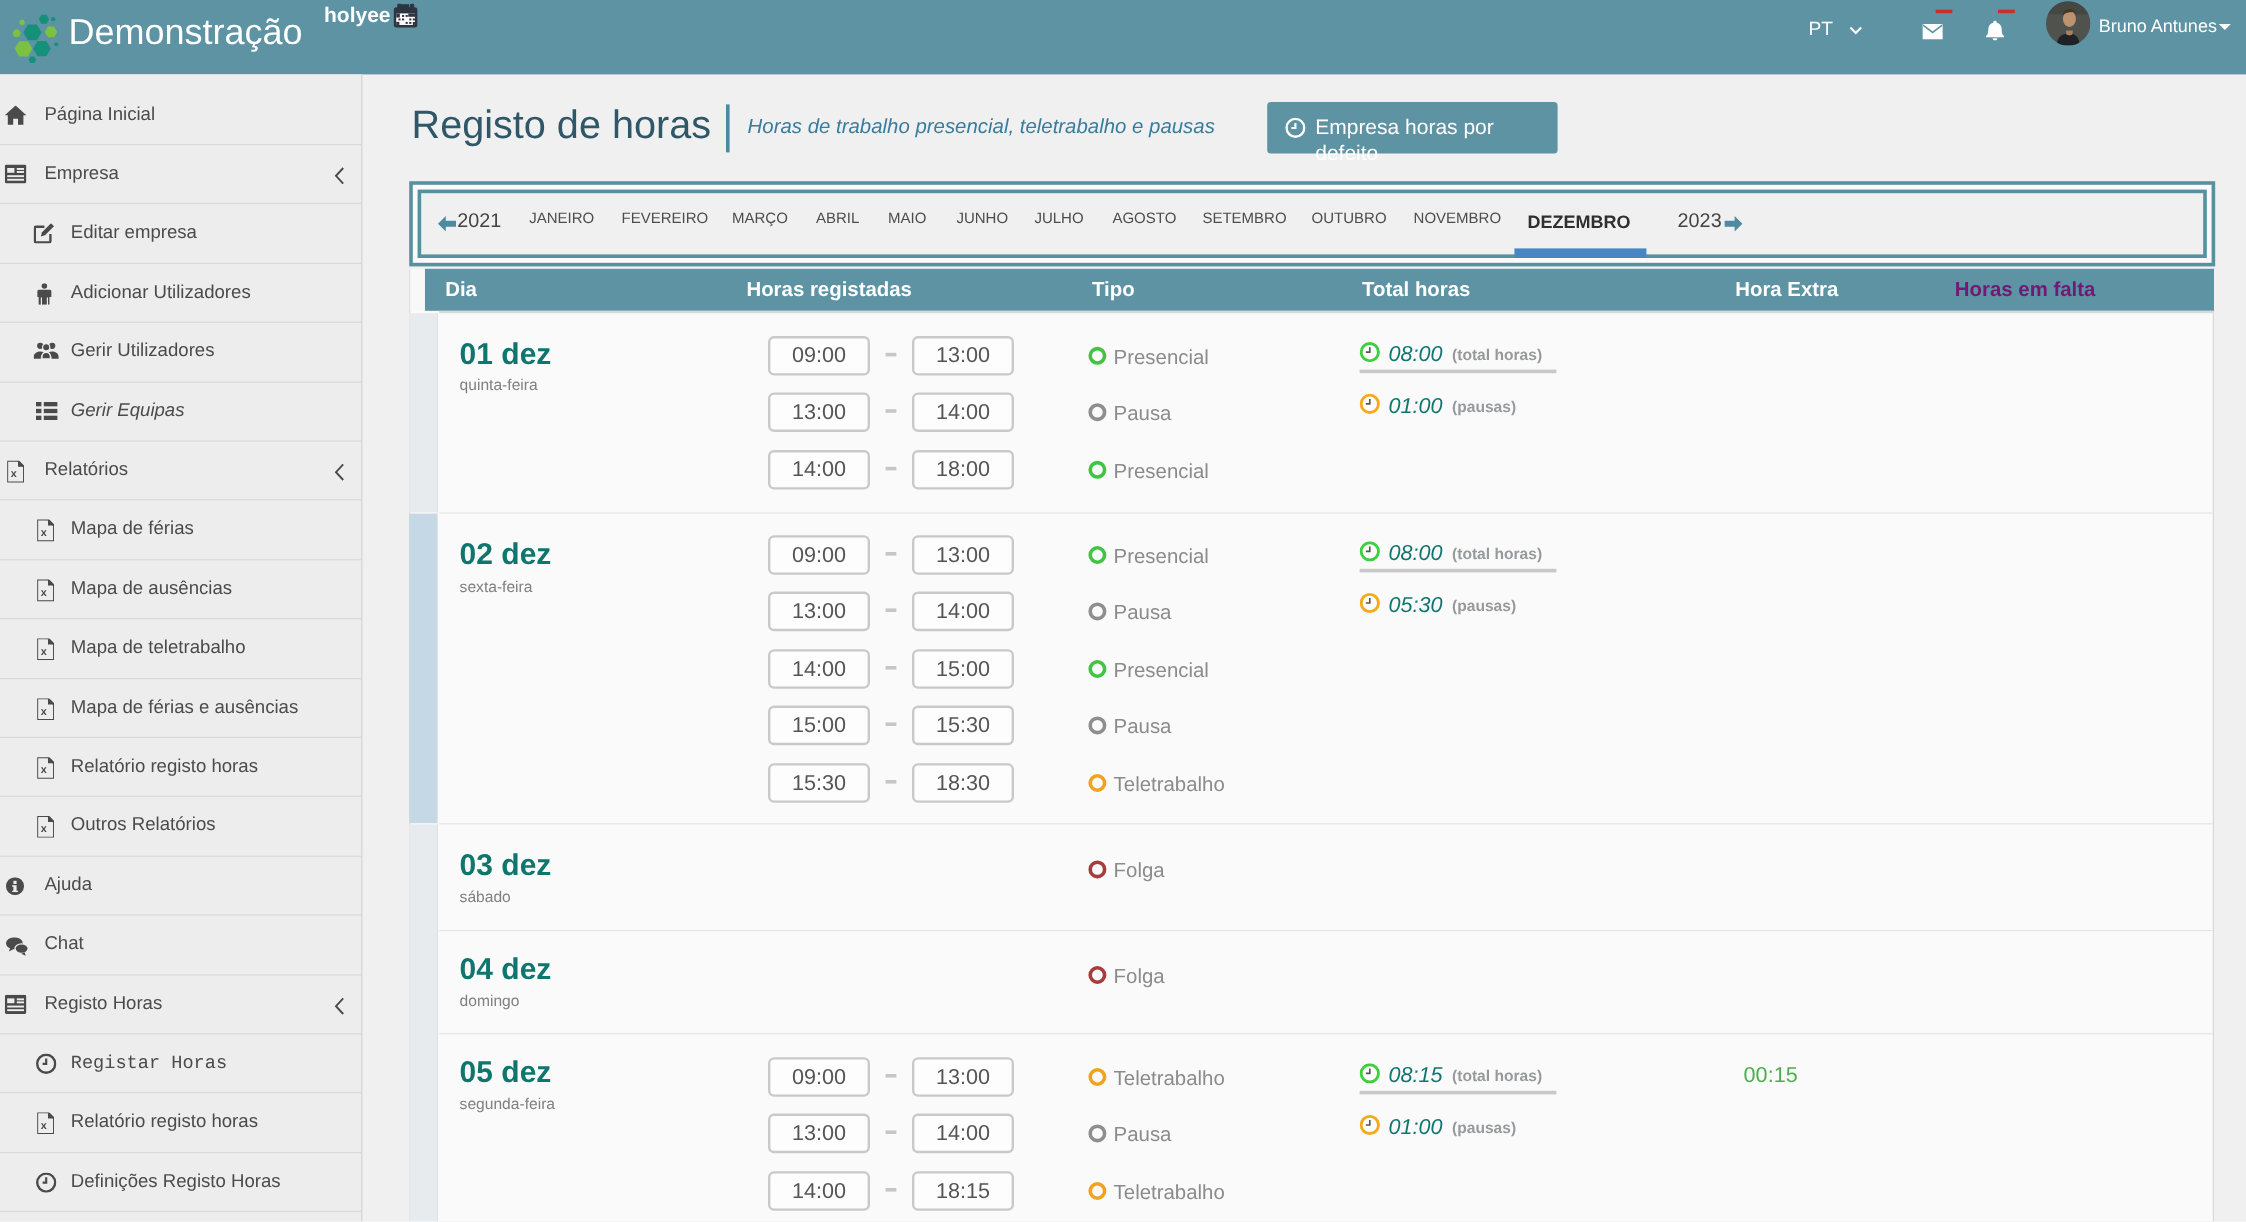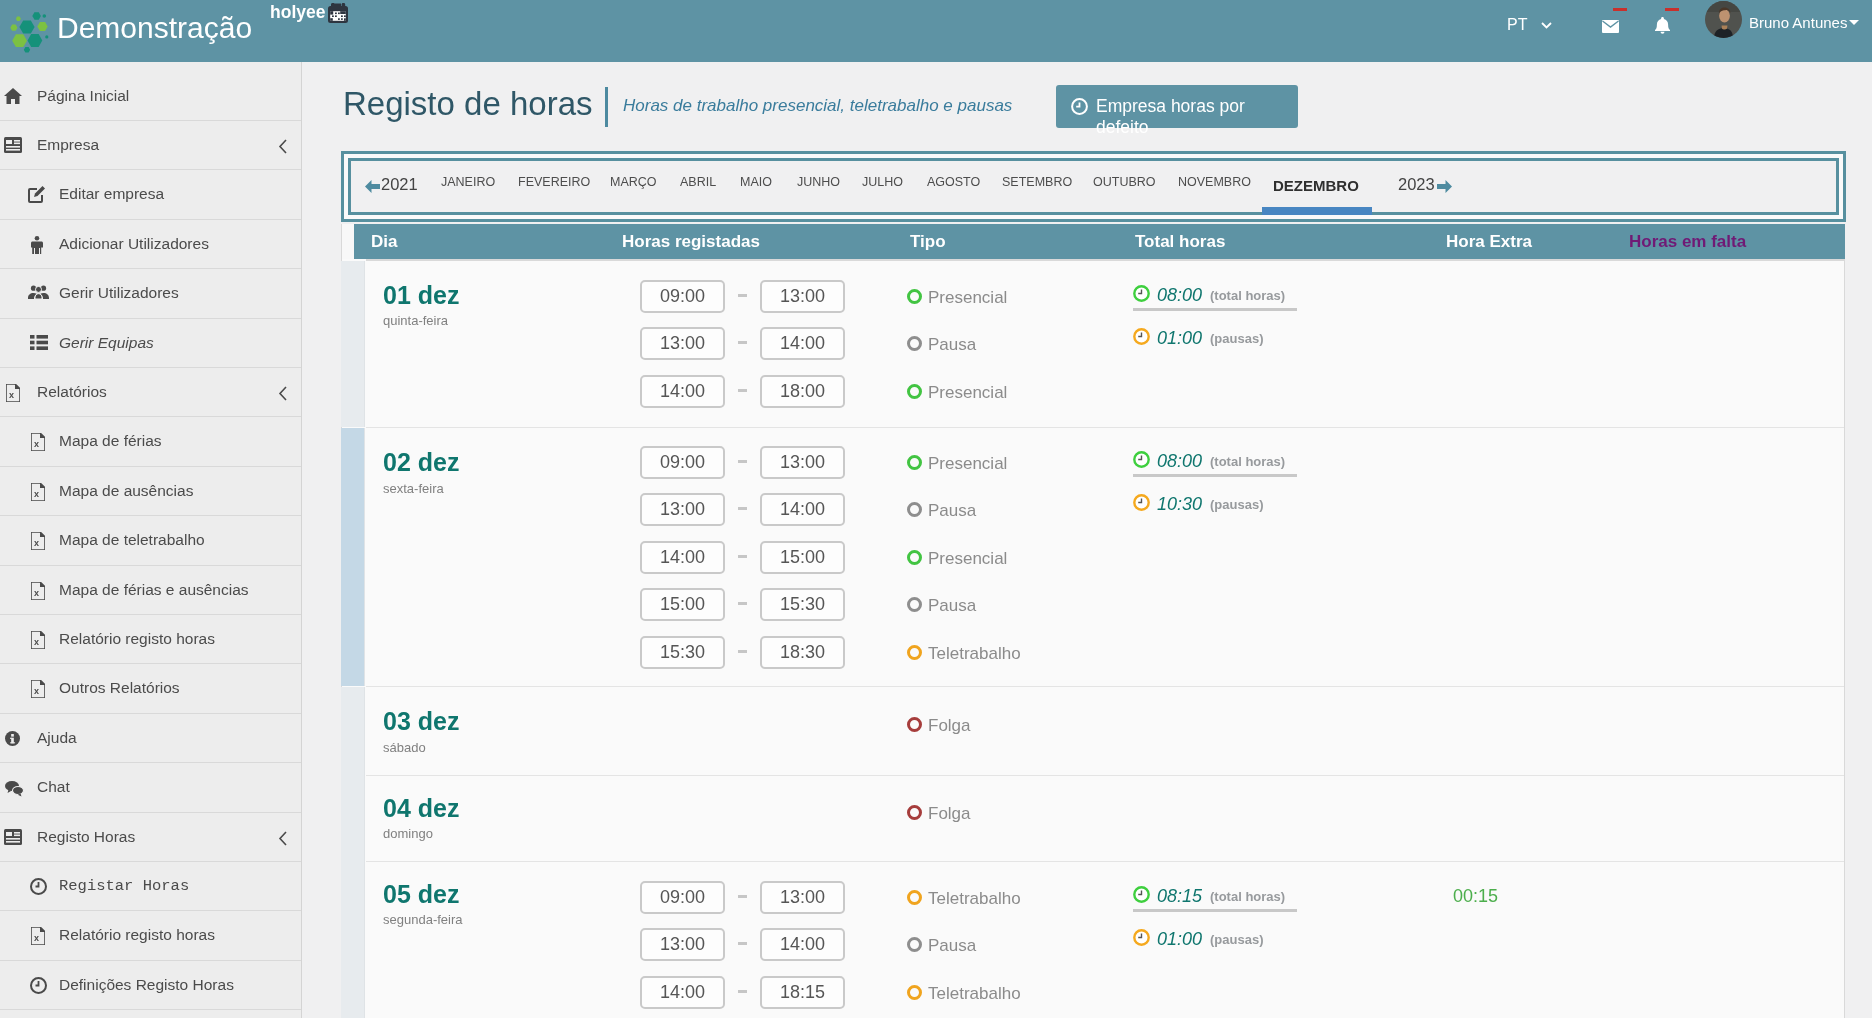--- a/index.html
+++ b/index.html
@@ -405,21 +405,21 @@
 <div class="tlabel" style="left:928px;top:501px;">Pausa</div>
 <div class="circ" style="left:907px;top:550px;border-color:#42c442;"></div>
 <div class="tlabel" style="left:928px;top:549px;">Presencial</div>
 <div class="circ" style="left:907px;top:597px;border-color:#8e8e8e;"></div>
 <div class="tlabel" style="left:928px;top:596px;">Pausa</div>
 <div class="circ" style="left:907px;top:645px;border-color:#f0a41e;"></div>
 <div class="tlabel" style="left:928px;top:644px;">Teletrabalho</div>
 <div class="tval" style="left:1157px;top:451px;">08:00</div>
 <div class="tnote" style="left:1210px;top:454px;">(total horas)</div>
 <div class="tsep" style="left:1133px;top:474px;"></div>
-<div class="tval" style="left:1157px;top:494px;">10:30</div>
+<div class="tval" style="left:1157px;top:494px;">05:30</div>
 <div class="tnote" style="left:1210px;top:497px;">(pausas)</div>
 
 <div class="daylbl" style="top:707px;">03 dez</div>
 <div class="daysub" style="top:740px;">sábado</div>
 <div class="circ" style="left:907px;top:717px;border-color:#a63d3c;"></div>
 <div class="tlabel" style="left:928px;top:716px;">Folga</div>
 
 <div class="daylbl" style="top:794px;">04 dez</div>
 <div class="daysub" style="top:826px;">domingo</div>
 <div class="circ" style="left:907px;top:805px;border-color:#a63d3c;"></div>

